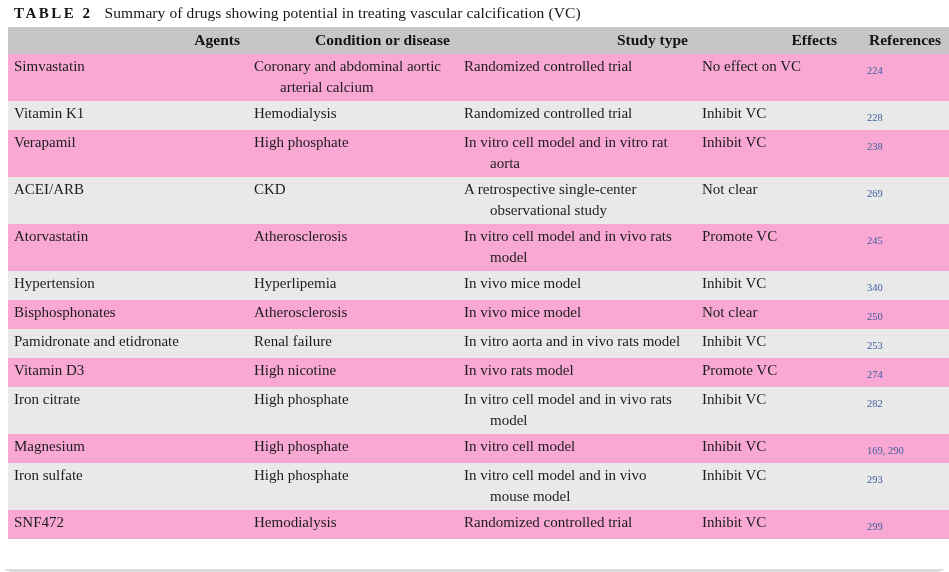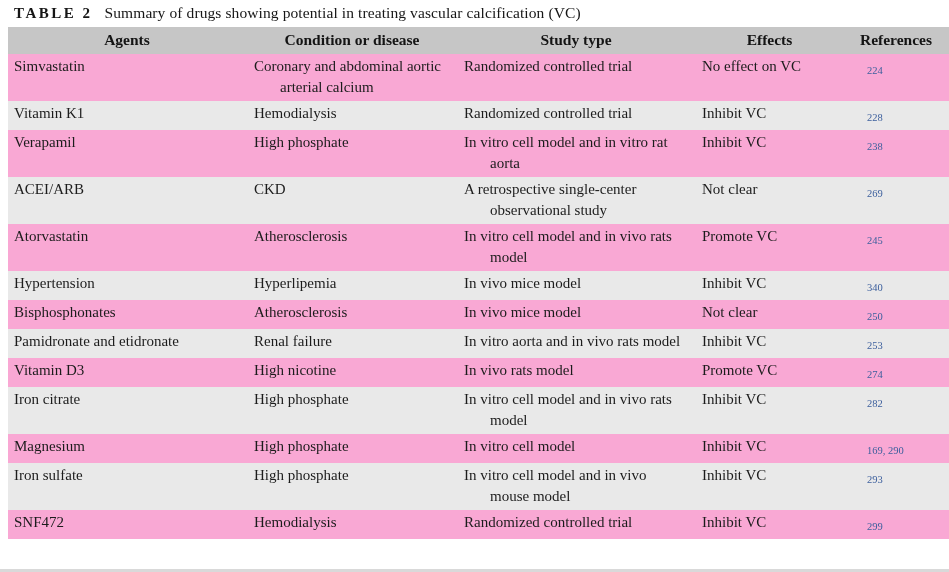--- a/index.html
+++ b/index.html
@@ -4,20 +4,21 @@
 <style>
   html, body { margin: 0; padding: 0; background: #ffffff; }
   .page {
     position: relative;
     width: 949px;
     height: 572px;
     background: #ffffff;
     overflow: hidden;
     font-family: "Liberation Serif", "DejaVu Serif", serif;
     color: #1c1c1c;
+    border-radius: 13px;
   }
   .caption-row {
     position: absolute;
     top: 4px;
     left: 14px;
     right: 4px;
     white-space: nowrap;
   }
   .table-label {
     font-weight: bold;
@@ -39,21 +40,21 @@
     border-collapse: collapse;
     table-layout: fixed;
   }
   col.c-agent { width: 240px; }
   col.c-cond  { width: 210px; }
   col.c-study { width: 238px; }
   col.c-eff   { width: 149px; }
   col.c-ref   { width: 104px; }
   thead th {
     background: #c6c6c6;
-    text-align: center;
+    text-align: right;
     font-size: 15.5px;
     font-weight: bold;
     line-height: 20px;
     padding: 3px 8px 4px 6px;
     color: #141414;
   }
   tbody td {
     vertical-align: top;
     font-size: 15px;
     line-height: 21px;

